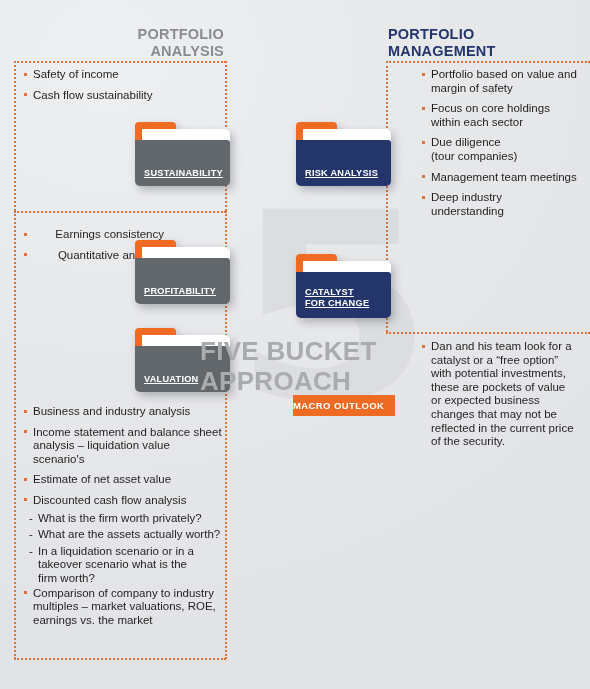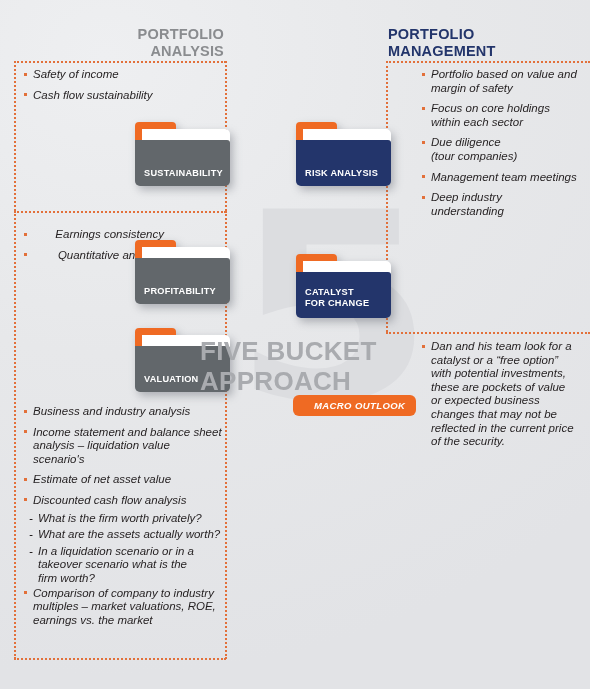--- a/index.html
+++ b/index.html
@@ -36,21 +36,21 @@
   }
   
   .hdr{
     position:absolute;
     font-size:14.5px;font-weight:bold;letter-spacing:.2px;
     line-height:1.18;text-transform:uppercase;
   }
   .hdr-left{right:366px;top:26px;text-align:right;color:#8a8c8f;white-space:pre-line;}
   .hdr-right{left:388px;top:26px;text-align:left;color:#23356b;white-space:pre-line;}
   
-  .blist{position:absolute;font-style:italic;}
+  .blist{position:absolute;}
   .bul{
     position:relative;
     padding-left:9px;
     font-size:11.5px;line-height:13.6px;color:#231f20;
     margin-bottom:7px;
     white-space:pre-line;
   }
   .bul:before{
     content:"";position:absolute;left:0;top:4.5px;
     width:3px;height:3px;background:#e2703a;
@@ -86,33 +86,33 @@
   }
   .f-lip{
     position:absolute;left:0;top:18px;width:58px;height:12px;
     border-radius:0 6px 0 0;
   }
   .f-gray .f-body, .f-gray .f-lip{background:#62676b;}
   .f-navy .f-body, .f-navy .f-lip{background:#23356b;}
   .f-label{
     position:absolute;left:9px;bottom:7px;right:11px;
     color:#ffffff;font-size:9.2px;font-weight:bold;letter-spacing:.25px;
-    line-height:10.8px;white-space:pre-line;
+    line-height:10.8px;white-space:pre-line;text-decoration:underline;
   }
   
   .wordmark{
     position:absolute;left:200px;top:336px;width:200px;
     font-size:26px;font-weight:bold;line-height:30px;
     color:#a9abaf;letter-spacing:.3px;white-space:pre-line;
   }
   .badge{
     position:absolute;left:293px;top:395px;
     background:#ef6a23;color:#fff;
     font-size:9.5px;font-weight:bold;letter-spacing:.4px;
-    padding:5px 11px 5px 21px;border-radius:6px;font-style:italic;
+    padding:5px 11px 5px 0;border-radius:0;
   }
 </style>
 </head>
 <body>
 
 <div id="stage">
 
   <div class="bg-five">5</div>
 
   <div class="dotline dot-h" style="left:14px;top:61px;width:212px;"></div>

